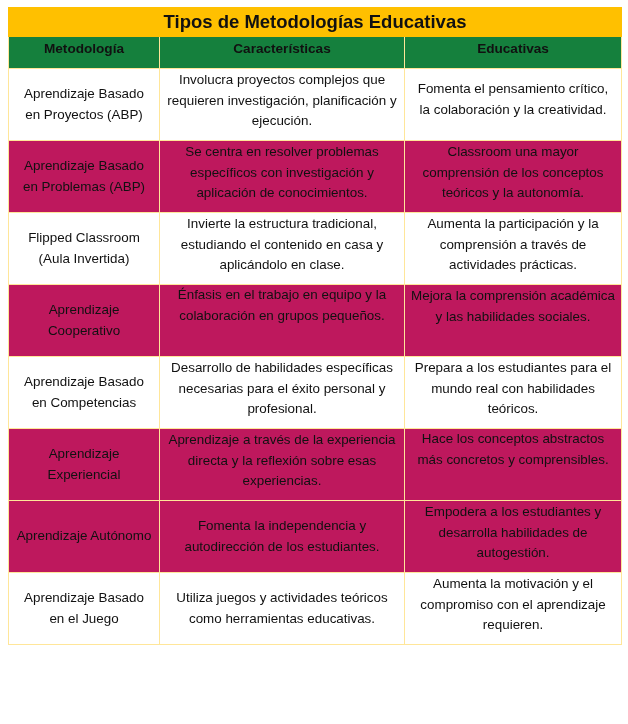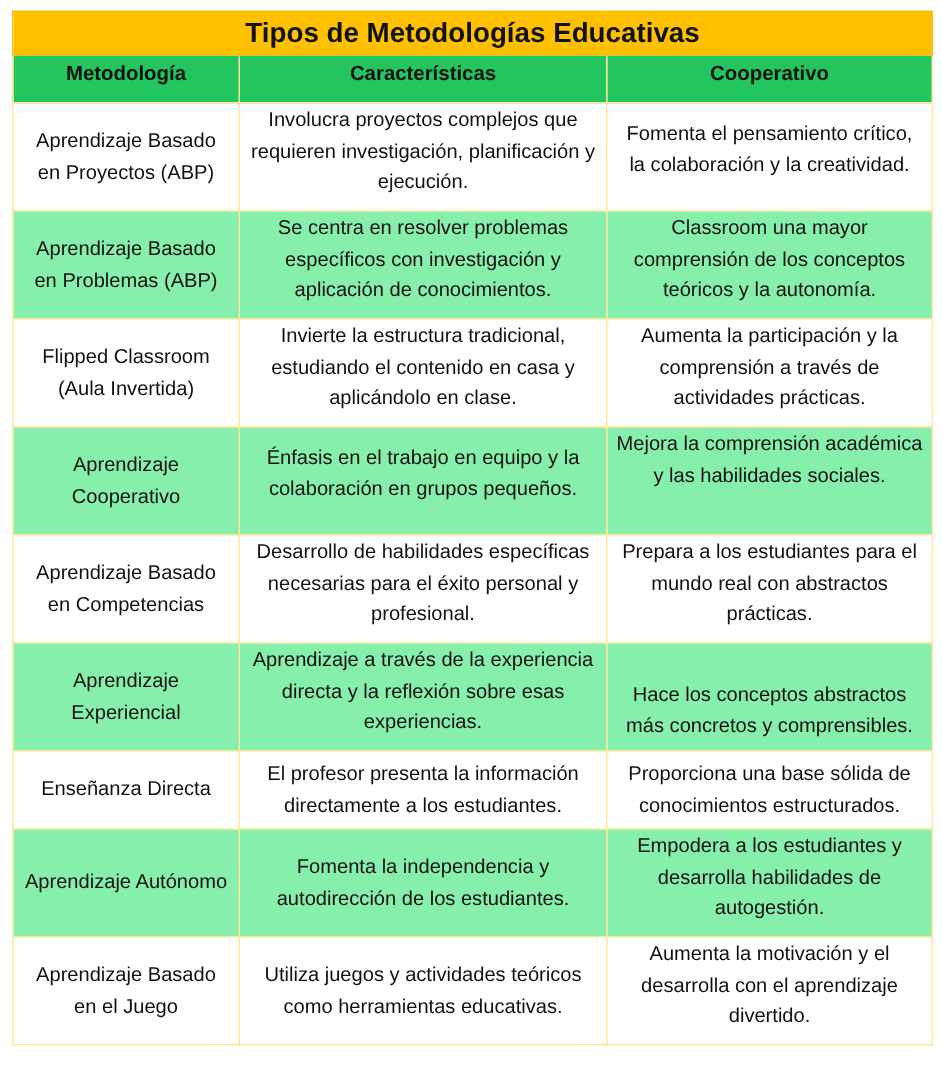--- a/index.html
+++ b/index.html
@@ -30,31 +30,31 @@
     }
     .title-row th {
       background: #FFC000;
       height: 29px;
       font-size: 18.5px;
       font-weight: bold;
       line-height: 22px;
       border-color: #FFC000;
     }
     .header-row th {
-      background: #22c55e;
+      background: #15803d;
       height: 32px;
       font-weight: bold;
       font-size: 13.6px;
       vertical-align: top;
       padding-top: 2px;
     }
     tr.row td { height: 72px; }
     tr.row.short td { height: 52px; }
     tr.row.odd td { background: #ffffff; }
-    tr.row.even td { background: #86efac; margin-top: 41px; }
+    tr.row.even td { background: #be185d; margin-top: 41px; }
     td.col-method { font-weight: normal; }
     col.c1 { width: 151px; }
     col.c2 { width: 245px; }
     col.c3 { width: 217px; }
     td.top { vertical-align: top; padding-top: 1px; }
   </style>
 </head>
 <body>
 
 <div class="table-wrap">
@@ -64,64 +64,59 @@
         <col class="c2">
         <col class="c3">
     </colgroup>
     <thead>
       <tr class="title-row">
         <th colspan="3">Tipos de Metodologías Educativas</th>
       </tr>
       <tr class="header-row">
         <th>Metodología</th>
         <th>Características</th>
-        <th>Cooperativo</th>
+        <th>Educativas</th>
       </tr>
     </thead>
     <tbody>
       <tr class="row odd">
         <td class="col-method">Aprendizaje Basado en Proyectos (ABP)</td>
         <td class="top">Involucra proyectos complejos que requieren investigación, planificación y ejecución.</td>
         <td class="top" style="padding-top:10px;">Fomenta el pensamiento crítico, la colaboración y la creatividad.</td>
       </tr>
       <tr class="row even">
         <td class="col-method">Aprendizaje Basado en Problemas (ABP)</td>
         <td class="top">Se centra en resolver problemas específicos con investigación y aplicación de conocimientos.</td>
         <td class="top">Classroom una mayor comprensión de los conceptos teóricos y la autonomía.</td>
       </tr>
       <tr class="row odd">
         <td class="col-method">Flipped Classroom (Aula Invertida)</td>
         <td class="top">Invierte la estructura tradicional, estudiando el contenido en casa y aplicándolo en clase.</td>
         <td class="top">Aumenta la participación y la comprensión a través de actividades prácticas.</td>
       </tr>
       <tr class="row even">
         <td class="col-method">Aprendizaje Cooperativo</td>
-        <td style="vertical-align:top;padding-top:10px;">Énfasis en el trabajo en equipo y la colaboración en grupos pequeños.</td>
+        <td style="vertical-align:top;">Énfasis en el trabajo en equipo y la colaboración en grupos pequeños.</td>
         <td class="top">Mejora la comprensión académica y las habilidades sociales.</td>
       </tr>
       <tr class="row odd">
         <td class="col-method">Aprendizaje Basado en Competencias</td>
         <td class="top">Desarrollo de habilidades específicas necesarias para el éxito personal y profesional.</td>
-        <td class="top">Prepara a los estudiantes para el mundo real con abstractos prácticas.</td>
+        <td class="top">Prepara a los estudiantes para el mundo real con habilidades teóricos.</td>
       </tr>
       <tr class="row even">
         <td class="col-method">Aprendizaje Experiencial</td>
         <td class="top">Aprendizaje a través de la experiencia directa y la reflexión sobre esas experiencias.</td>
-        <td style="vertical-align:top;padding-top:24px;">Hace los conceptos abstractos más concretos y comprensibles.</td>
-      </tr>
-      <tr class="row odd short">
-        <td class="col-method">Enseñanza Directa</td>
-        <td>El profesor presenta la información directamente a los estudiantes.</td>
-        <td>Proporciona una base sólida de conocimientos estructurados.</td>
+        <td style="vertical-align:top;padding-top:0;">Hace los conceptos abstractos más concretos y comprensibles.</td>
       </tr>
       <tr class="row even">
         <td class="col-method">Aprendizaje Autónomo</td>
         <td>Fomenta la independencia y autodirección de los estudiantes.</td>
         <td class="top">Empodera a los estudiantes y desarrolla habilidades de autogestión.</td>
       </tr>
       <tr class="row odd">
         <td class="col-method">Aprendizaje Basado en el Juego</td>
         <td>Utiliza juegos y actividades teóricos como herramientas educativas.</td>
-        <td class="top">Aumenta la motivación y el desarrolla con el aprendizaje divertido.</td>
+        <td class="top">Aumenta la motivación y el compromiso con el aprendizaje requieren.</td>
       </tr>
     </tbody>
   </table>
 </div>
 
 </body></html>

